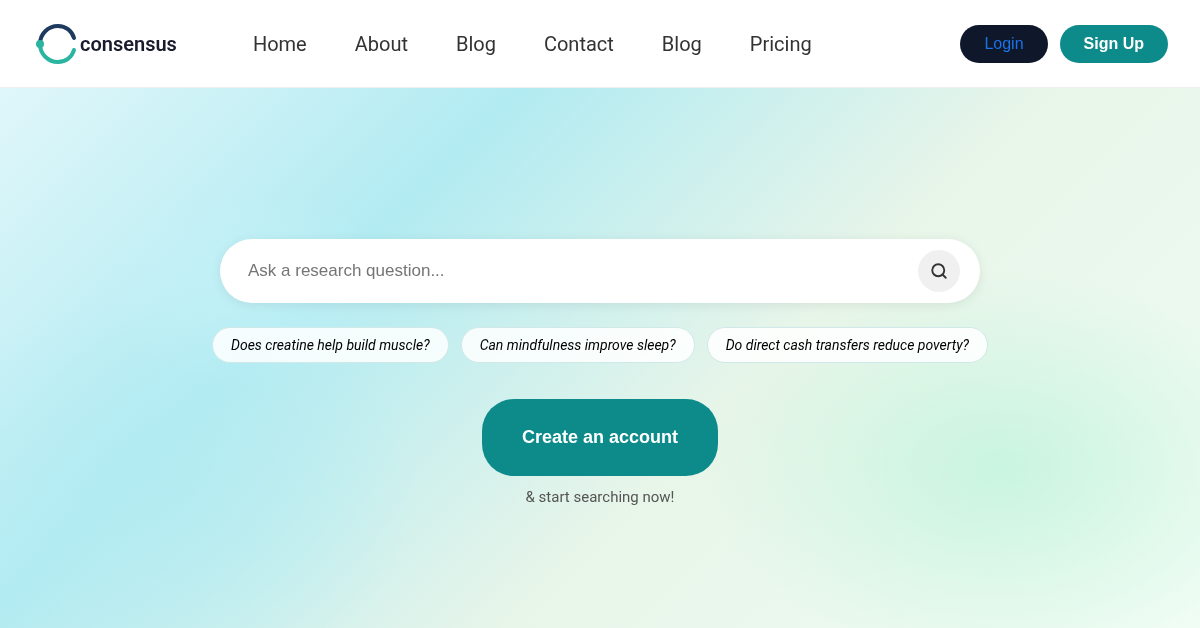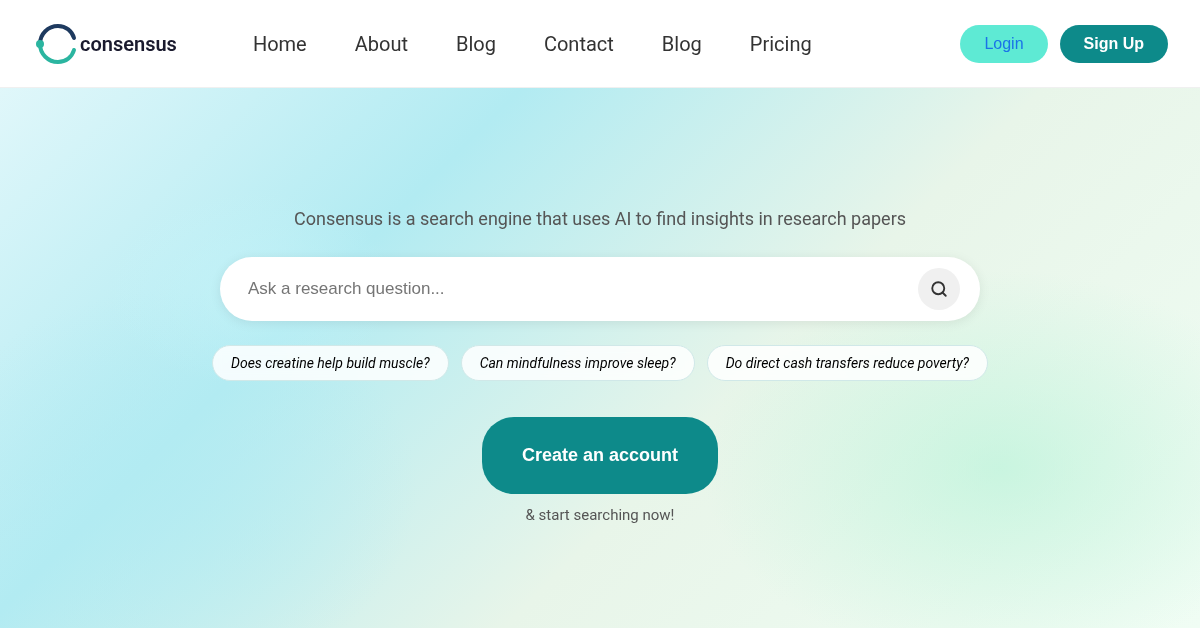--- a/index.html
+++ b/index.html
@@ -62,21 +62,21 @@
     .nav-actions {
       display: flex;
       align-items: center;
       gap: 12px;
     }
 
     .btn-login {
       padding: 10px 24px;
       border-radius: 24px;
       border: none;
-      background: #5eead4;
+      background: #0f172a;
       color: #1a73e8;
       font-size: 16px;
       font-weight: 500;
       cursor: pointer;
     }
 
     .btn-signup {
       padding: 10px 24px;
       border-radius: 24px;
       border: none;
@@ -274,21 +274,20 @@
 </nav>
 
 <section class="hero">
   <div class="blob1"></div>
   <div class="blob2"></div>
   <div class="blob3"></div>
 
   <div class="hero-content">
 
 
-    <p class="hero-subtitle">Consensus is a search engine that uses AI to find insights in research papers</p>
 
     <div class="search-bar">
       <input class="search-input" type="text" placeholder="Ask a research question..." style="">
       <button class="search-icon-btn">
         <svg width="18" height="18" viewBox="0 0 24 24" fill="none" stroke="currentColor" stroke-width="2.5" stroke-linecap="round" stroke-linejoin="round">
           <circle cx="11" cy="11" r="8"></circle>
           <line x1="21" y1="21" x2="16.65" y2="16.65"></line>
         </svg>
       </button>
     </div>

